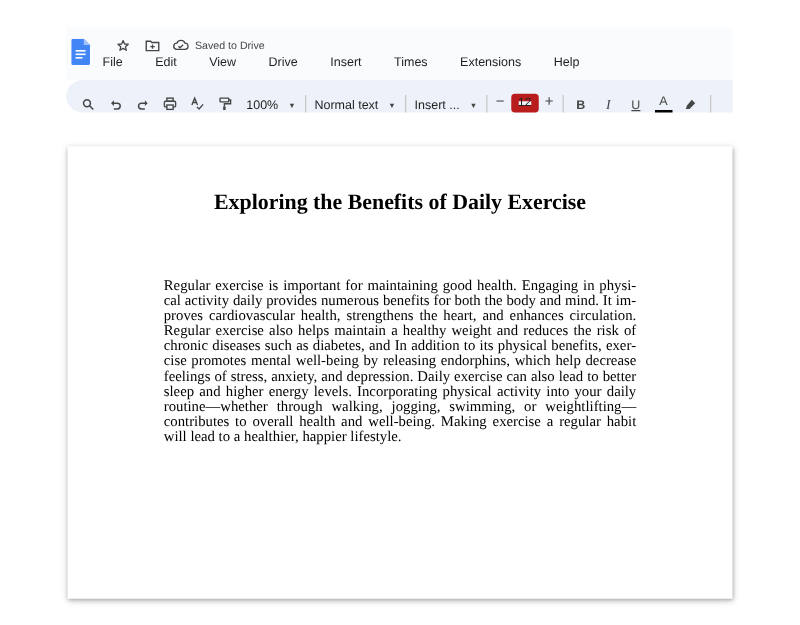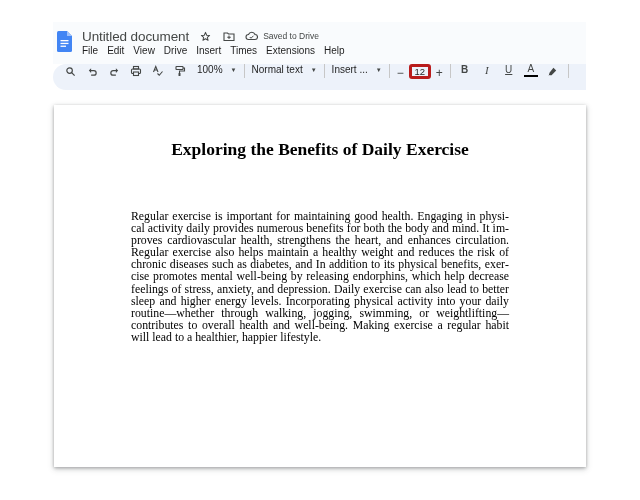--- a/index.html
+++ b/index.html
@@ -5,50 +5,49 @@
   * { box-sizing: border-box; margin: 0; padding: 0; }
   html, body { width: 640px; height: 500px; background: #ffffff; overflow: hidden; }
   body { position: relative; font-family: "Liberation Sans", "DejaVu Sans", sans-serif; color: #1f1f1f; }
 
   .app-header { position: absolute; left: 53px; top: 22px; width: 533px; height: 42px; background: #f9fbfd; }
   .doc-logo { position: absolute; left: 4px; top: 9px; width: 15px; height: 21px; }
   .title-row { position: absolute; left: 29px; top: 5px; height: 18px; display: flex; align-items: center; }
   .doc-title { font-size: 13.5px; color: #444746; letter-spacing: -0.1px; }
   .title-icon { margin-left: 10px; width: 13px; height: 13px; display: inline-flex; align-items: center; justify-content: center; color: #444746; }
   .saved-status { font-size: 8.5px; color: #444746; margin-left: 5px; }
-  .menu-row { position: absolute; left: 29px; top: 23px; display: flex; gap: 0; text-align: right; }
+  .menu-row { position: absolute; left: 29px; top: 23px; display: flex; gap: 17px; text-align: right; }
   .menu-item { font-size: 10px; color: #1f1f1f; margin-right: 9px; }
 
-  .toolbar { position: absolute; left: 53px; top: 64px; width: 533px; height: 26px; background: #edf2fa; border-radius: 13px 0 0 13px; display: flex; align-items: flex-start; padding-left: 10px; }
+  .toolbar { position: absolute; left: 53px; top: 64px; width: 533px; height: 26px; background: #edf2fa; border-radius: 13px 0 0 13px; display: flex; align-items: flex-end; padding-left: 10px; }
   .tb-btn { display: inline-flex; align-items: center; justify-content: center; height: 18px; color: #444746; font-size: 10px; }
   .tb-icon { width: 14px; height: 14px; margin-right: 8px; }
   .tb-sep { width: 1px; height: 14px; background: #c7c7c7; margin: 0 7px; }
   .tb-dd { display: inline-flex; align-items: center; font-size: 10px; color: #1f1f1f; }
   .caret { margin-left: 8px; font-size: 6px; color: #444746; }
-  .font-size-box { width: 22px; height: 15px; border: 3px solid #b91c1c; border-radius: 3px; font-size: 9.5px; display: inline-flex; align-items: center; justify-content: center; margin: 0 5px; color: #1f1f1f; }
+  .font-size-box { width: 22px; height: 15px; border: 6px solid #b91c1c; border-radius: 3px; font-size: 9.5px; display: inline-flex; align-items: center; justify-content: center; margin: 0 5px; color: #1f1f1f; }
   .fmt-btn { font-size: 10px; width: 14px; margin-right: 8px; text-align: center; color: #444746; }
 
-  .page { position: absolute; left: 54px; top: 105px; width: 532px; height: 362px; background: #ffffff; box-shadow: 0 1px 3px rgba(60,64,67,0.35), 0 2px 6px rgba(60,64,67,0.25); }
+  .page { position: absolute; left: 54px; top: 117px; width: 532px; height: 362px; background: #ffffff; box-shadow: 0 1px 3px rgba(60,64,67,0.35), 0 2px 6px rgba(60,64,67,0.25); }
   .doc-heading { position: absolute; left: 0; right: 0; top: 34px; text-align: center; font-family: "Liberation Serif", "DejaVu Serif", serif; font-weight: bold; font-size: 17.5px; color: #000; }
   .doc-body { position: absolute; left: 77px; width: 378px; top: 85px; font-family: "Liberation Serif", "DejaVu Serif", serif; font-size: 11.8px; line-height: 12.1px; color: #000; text-align: justify; hyphens: manual; margin-top: 20px; }
 </style>
 </head>
 <body>
 
 <div class="app-header">
   <svg class="doc-logo" viewBox="0 0 15 21">
     <path d="M0 1.5 Q0 0 1.5 0 H10 L15 5 V19.5 Q15 21 13.5 21 H1.5 Q0 21 0 19.5 Z" fill="#4285f4"></path>
     <path d="M10 0 V5 H15 Z" fill="#a1c2fa"></path>
     <rect x="3.5" y="9" width="8" height="1.3" fill="#fff"></rect>
     <rect x="3.5" y="11.8" width="8" height="1.3" fill="#fff"></rect>
     <rect x="3.5" y="14.6" width="5.5" height="1.3" fill="#fff"></rect>
   </svg>
 
   <div class="title-row">
-    <span class="doc-title">Untitled document</span>
     <span class="title-icon">
       <svg width="11" height="11" viewBox="0 0 24 24">
           <path d="M12 3 L14.6 9.2 L21 9.6 L16.1 13.8 L17.6 20.2 L12 16.8 L6.4 20.2 L7.9 13.8 L3 9.6 L9.4 9.2 Z" fill="none" stroke="#444746" stroke-width="2.2" stroke-linejoin="round"></path>
         </svg>
     </span>
     <span class="title-icon">
       <svg width="12" height="11" viewBox="0 0 24 20">
           <path d="M2 3 H9 L11 5 H22 V18 H2 Z" fill="none" stroke="#444746" stroke-width="2.2"></path>
           <path d="M12 8 V15 M8.5 11.5 H15.5" stroke="#444746" stroke-width="2"></path>
         </svg>

